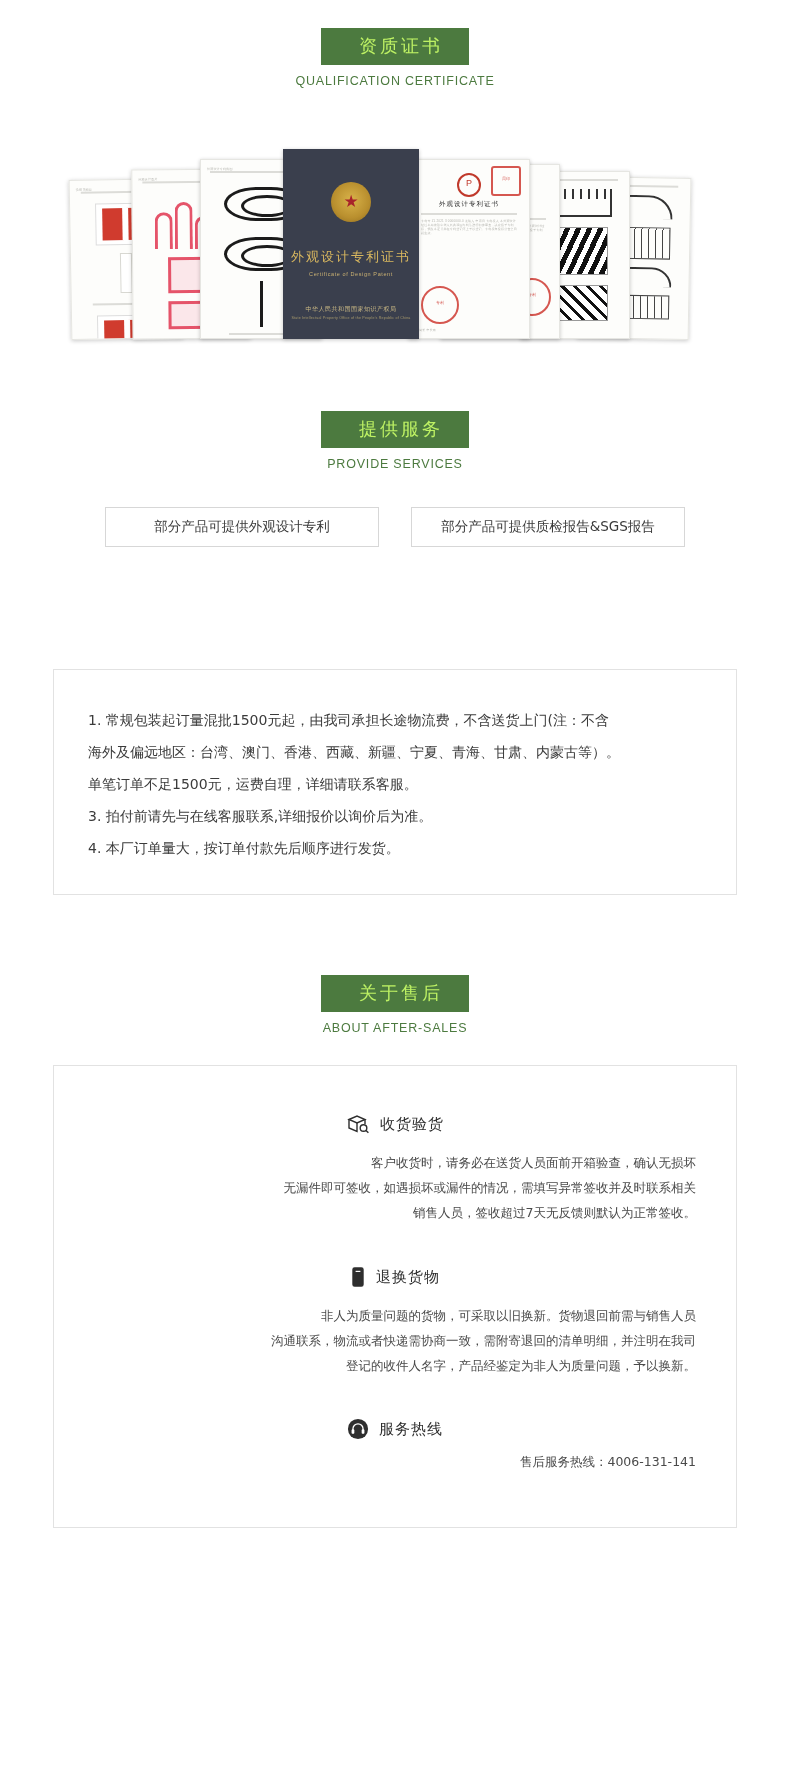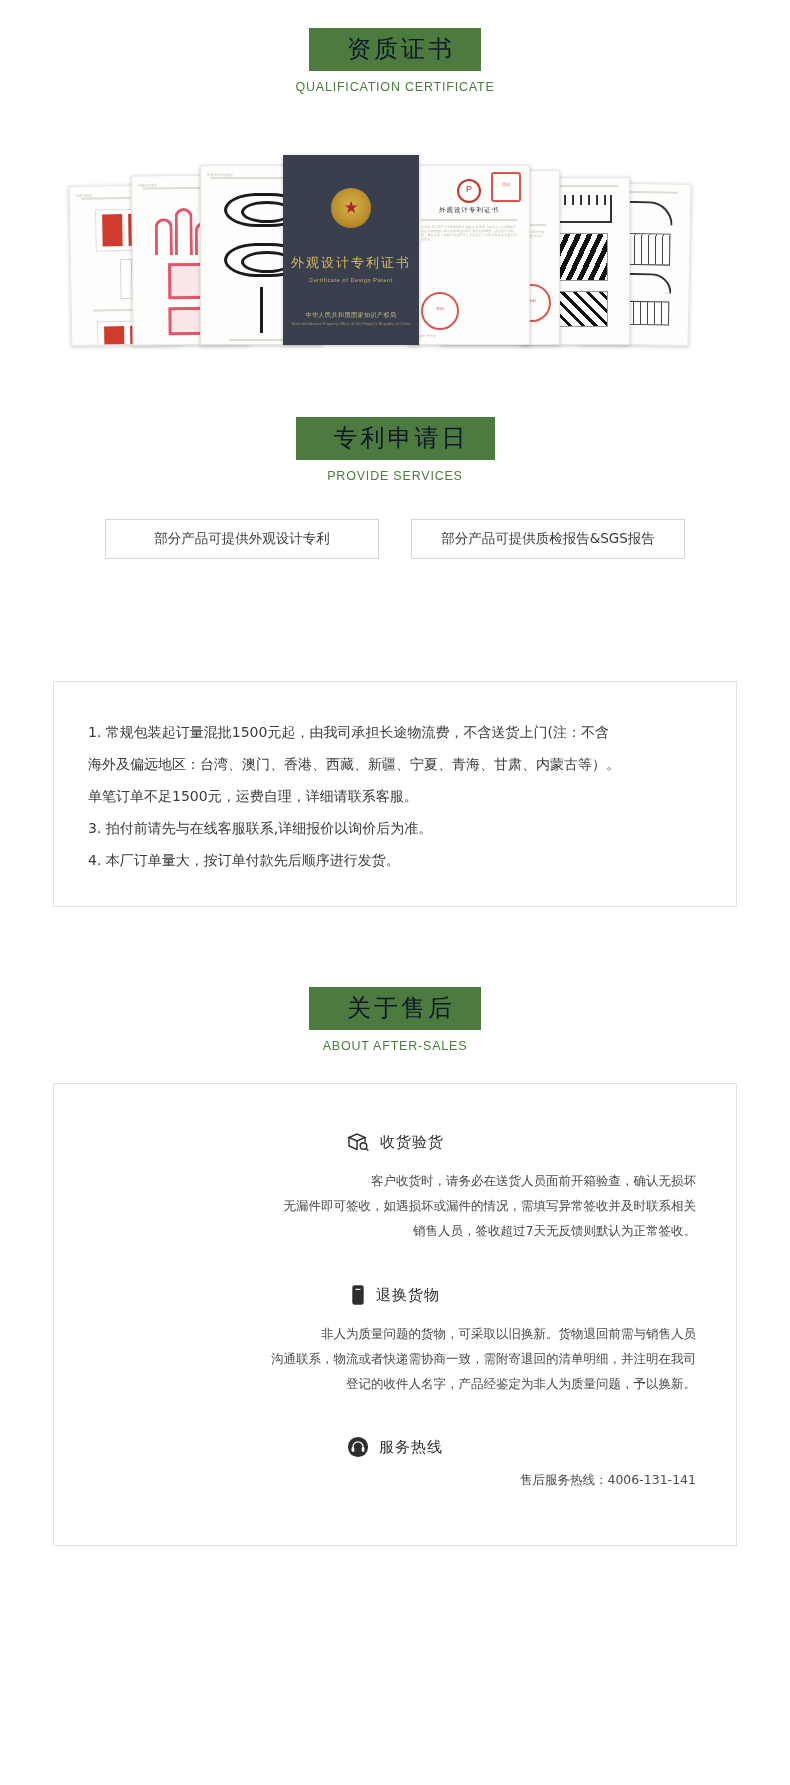--- a/index.html
+++ b/index.html
@@ -20,22 +20,22 @@
     position: relative;
   }
 
   
   .section-head {
     text-align: center;
   }
   .head-badge {
     display: inline-block;
     background: #4c7a3f;
-    color: #0f172a;
-    font-size: 24px;
+    color: #bef264;
+    font-size: 18px;
     letter-spacing: 3px;
     padding: 9px 26px 10px 38px;
     line-height: 1;
     font-family: "DejaVu Sans", "Liberation Sans", sans-serif;
   }
   .head-sub {
     color: #4c7a3f;
     font-size: 12.5px;
     letter-spacing: 0.8px;
     margin-top: 9px;
@@ -347,21 +347,21 @@
           <div class="arc" style="height:18px;"></div>
           <div class="grid-lines" style="height:22px;"></div>
         </div>
       </div>
 
     </div>
   </section>
 
   <section class="services-section">
     <div class="section-head">
-      <div class="head-badge">专利申请日</div>
+      <div class="head-badge">提供服务</div>
       <div class="head-sub">PROVIDE SERVICES</div>
     </div>
     <div class="service-grid">
       <div class="service-item">部分产品可提供外观设计专利</div>
       <div class="service-item">部分产品可提供质检报告&amp;SGS报告</div>
     </div>
   </section>
 
   <section class="ordering-section">
     <div class="panel">

